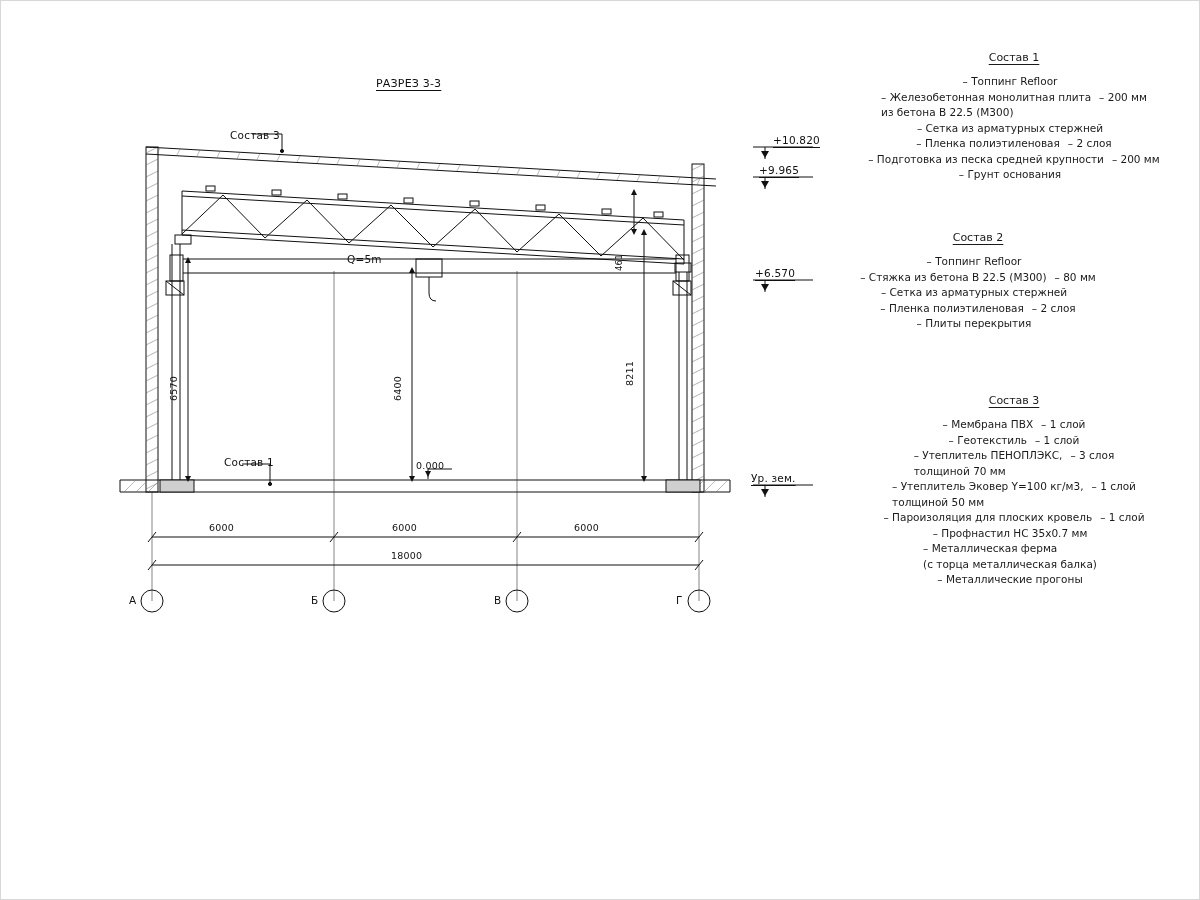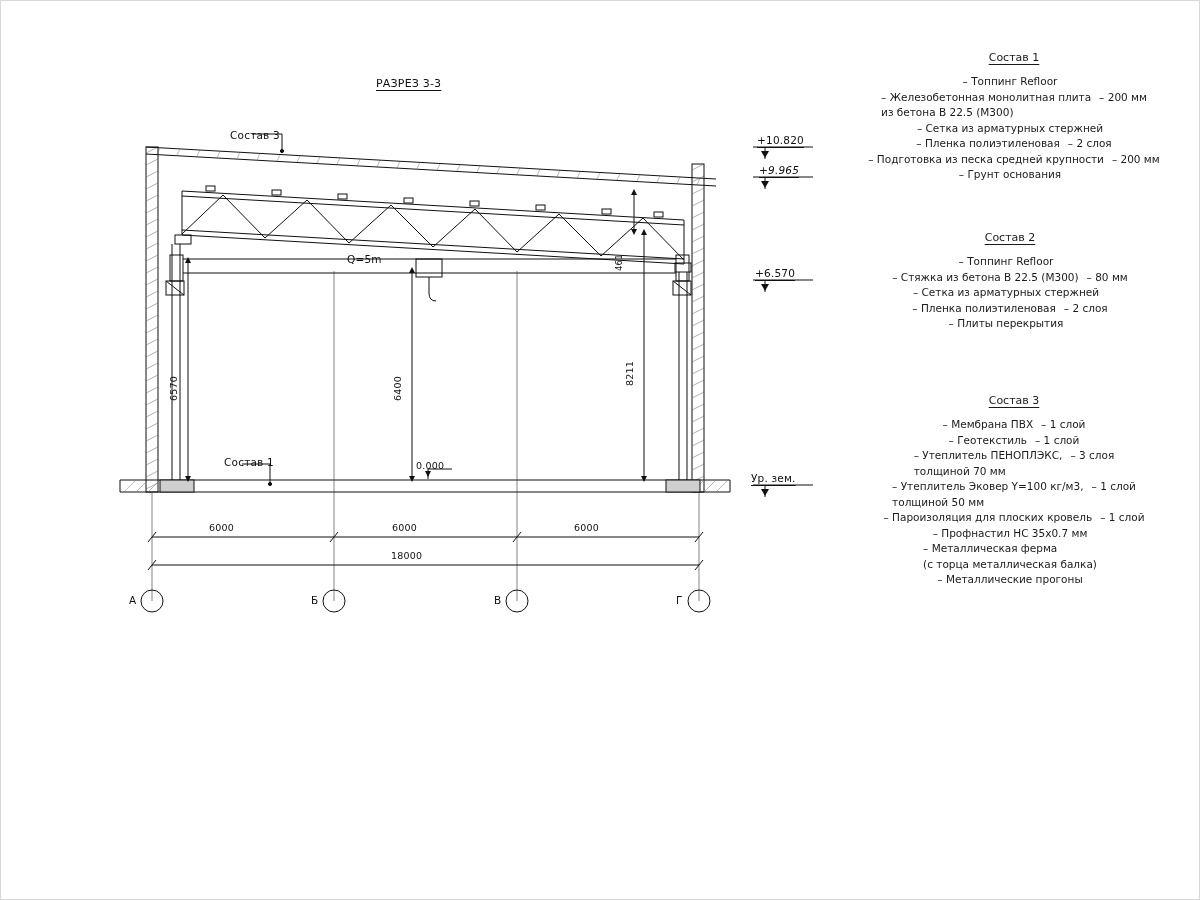--- a/index.html
+++ b/index.html
@@ -331,22 +331,22 @@
 
         <line x1="12" y1="279" x2="72" y2="279"></line>
         <line x1="24" y1="279" x2="24" y2="291"></line>
         <path d="M20 283 l4 7 l4 -7 z" fill="#111" stroke="none"></path>
 
         <line x1="12" y1="484" x2="72" y2="484"></line>
         <line x1="24" y1="484" x2="24" y2="496"></line>
         <path d="M20 488 l4 7 l4 -7 z" fill="#111" stroke="none"></path>
       </g>
     </svg>
-    <div class="abs lbl underline" style="left:16px;top:133px;">+10.820</div>
-    <div class="abs lbl underline" style="left:18px;top:163px;font-style:italic;">+9.965</div>
+    <div class="abs lbl underline" style="left:32px;top:133px;">+10.820</div>
+    <div class="abs lbl underline" style="left:18px;top:163px;">+9.965</div>
     <div class="abs lbl underline" style="left:14px;top:266px;">+6.570</div>
     <div class="abs lbl underline" style="left:10px;top:471px;">Ур. зем.</div>
   </div>
 
   <div class="spec" style="left:838px;top:50px;width:350px;">
     <h4>Состав 1</h4>
     <div class="row">
       <span class="txt">– Топпинг Refloor</span>
       <span class="val"></span>
     </div>
@@ -366,21 +366,21 @@
     <div class="row">
       <span class="txt">– Подготовка из песка средней крупности</span>
       <span class="val">– 200 мм</span>
     </div>
     <div class="row">
       <span class="txt">– Грунт основания</span>
       <span class="val"></span>
     </div>
   </div>
 
-  <div class="spec" style="left:834px;top:230px;width:350px;">
+  <div class="spec" style="left:802px;top:230px;width:350px;">
     <h4>Состав 2</h4>
     <div class="row">
       <span class="txt">– Топпинг Refloor</span>
       <span class="val"></span>
     </div>
     <div class="row">
       <span class="txt">– Стяжка из бетона В 22.5 (М300)</span>
       <span class="val">– 80 мм</span>
     </div>
     <div class="row">

